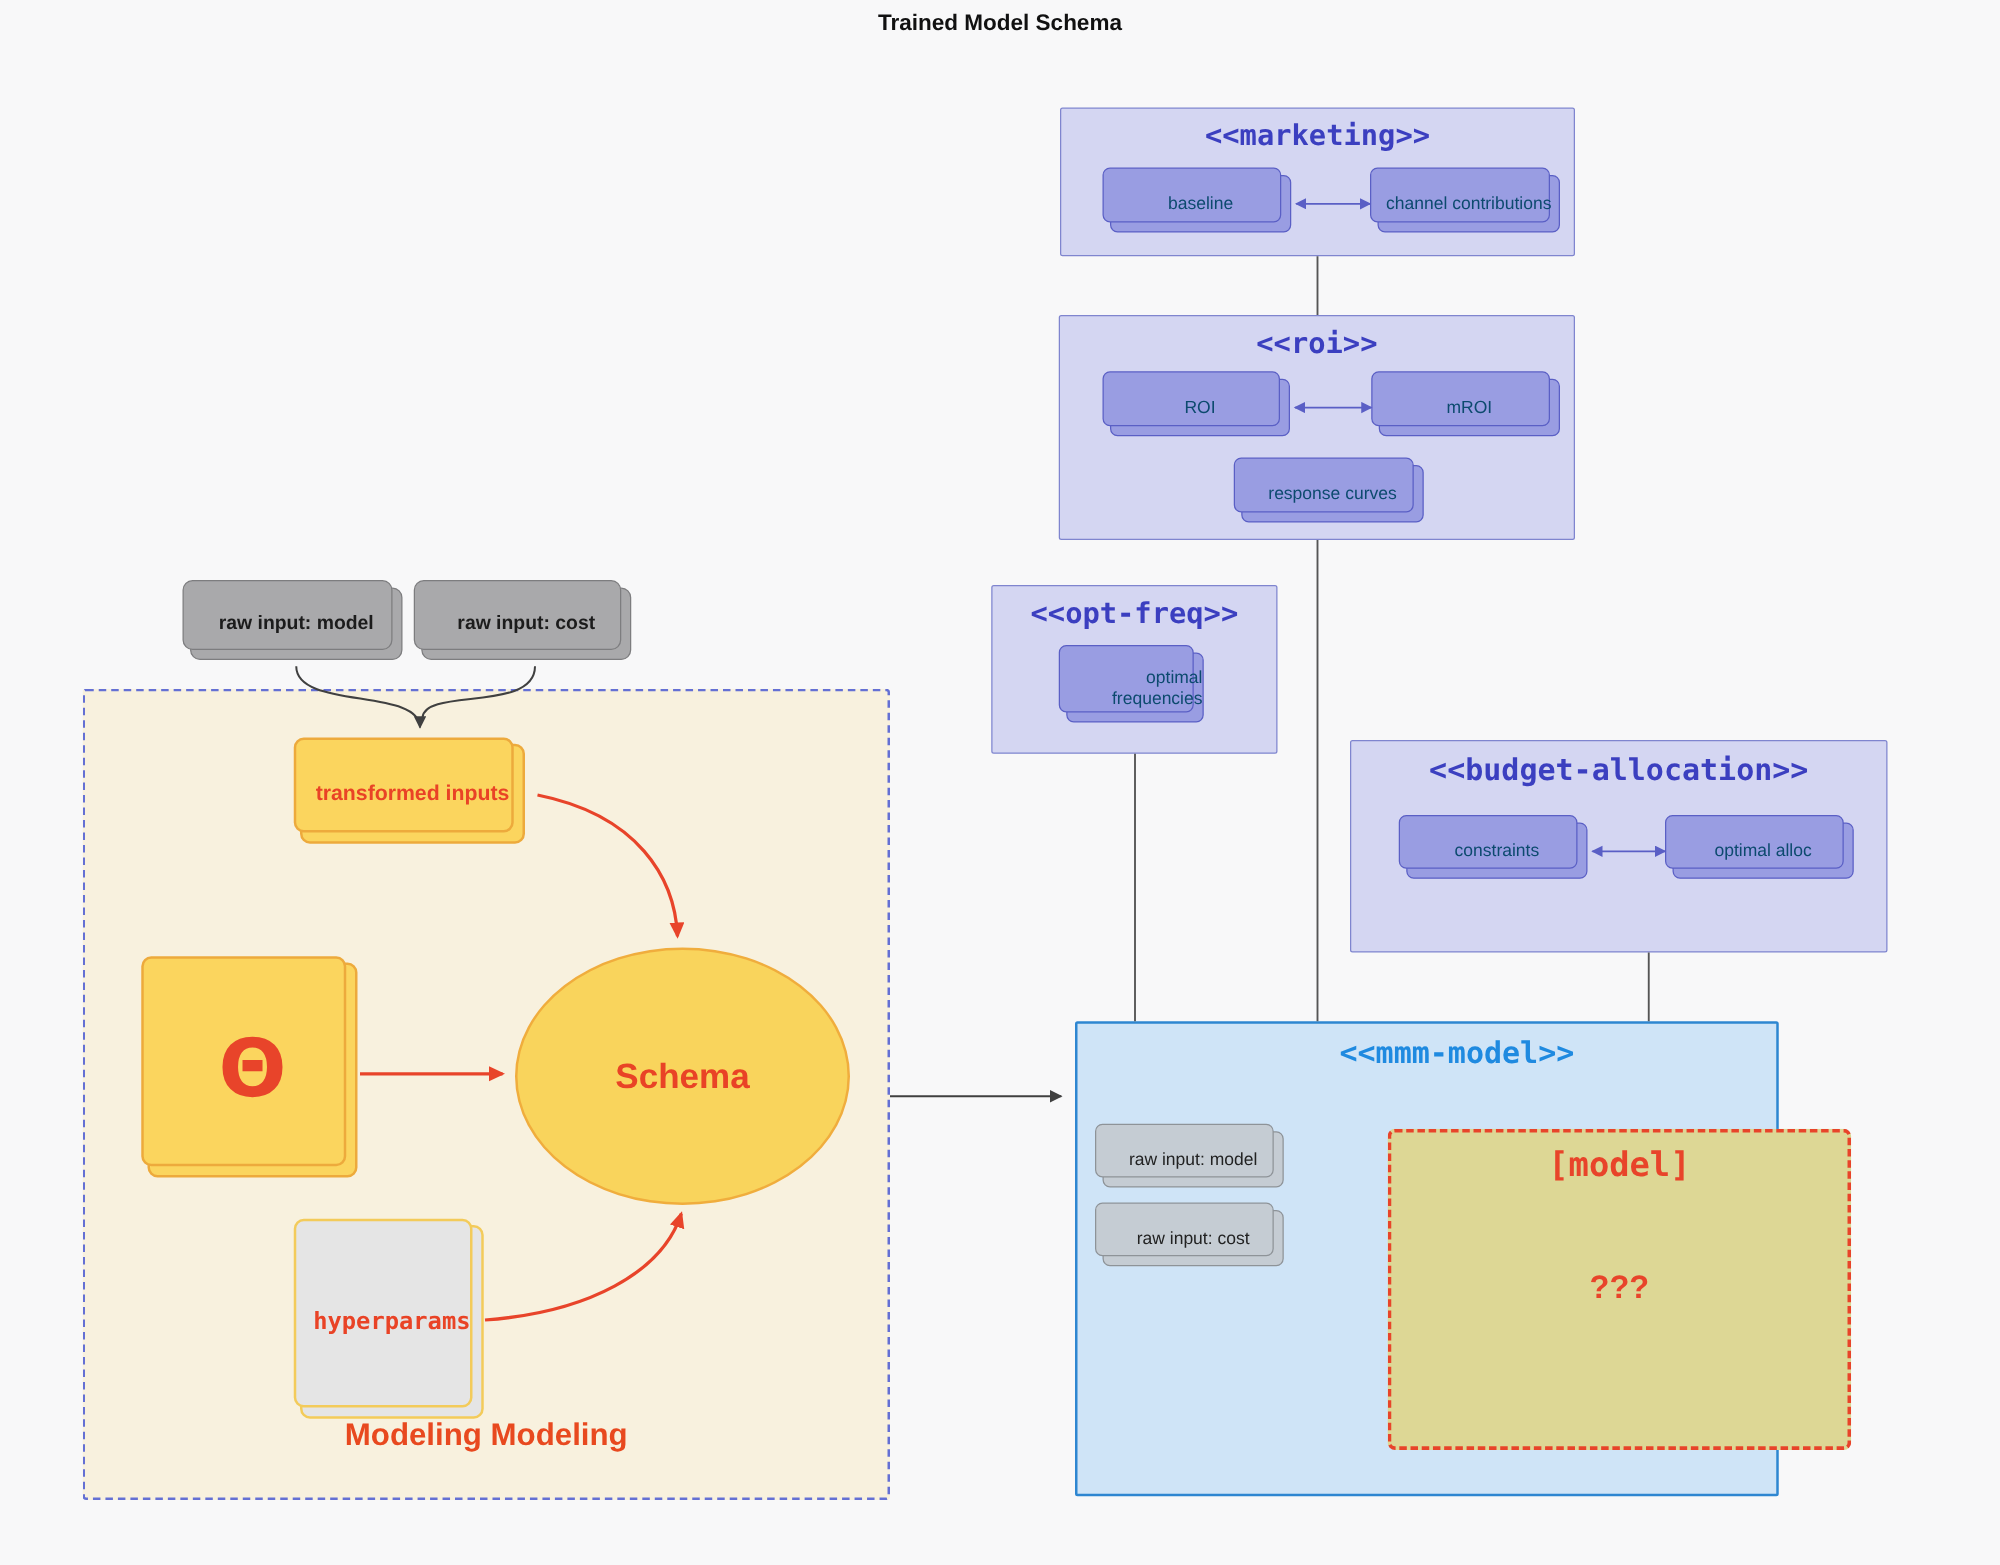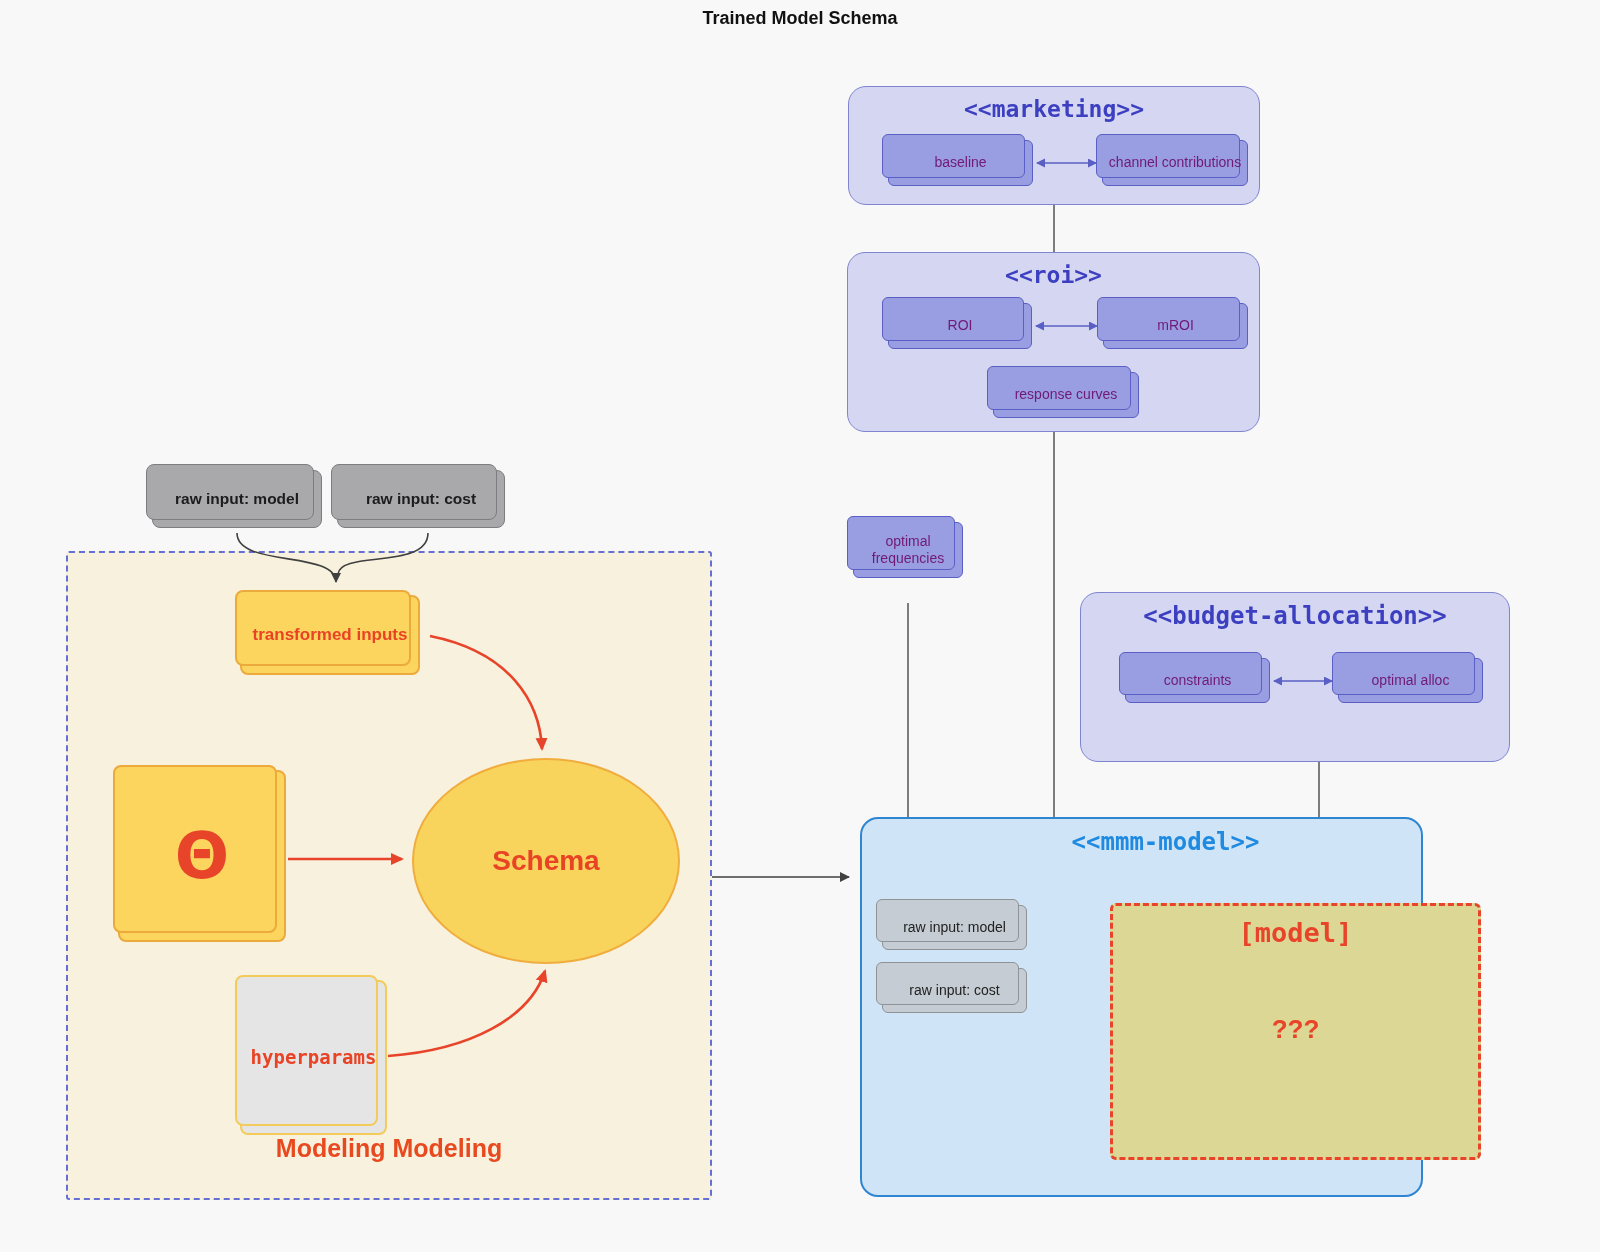--- a/index.html
+++ b/index.html
@@ -5,40 +5,40 @@
   html,body{margin:0;padding:0;background:#f8f8f9;}
   .canvas{
     position:relative;width:1600px;height:1252px;background:#f8f8f9;overflow:hidden;
     font-family:"Liberation Sans",sans-serif;
   }
   .diagram-title{
     position:absolute;top:8px;left:0;width:1600px;text-align:center;
     font-size:18px;font-weight:bold;color:#111;
   }
   
-  .subgraph{position:absolute;border-radius:18px;box-sizing:border-box;}
+  .subgraph{position:absolute;border-radius:2px;box-sizing:border-box;}
   .sg-purple{background:#d4d6f2;border:1.4px solid #7f85cf;}
   .sg-blue{background:#cfe4f7;border:2px solid #2e86d1;}
   .sg-frame{background:#f8f1de;border:2px dashed #6470d4;border-radius:3px;}
   .sg-title{
     width:100%;text-align:center;font-family:"DejaVu Sans Mono",monospace;
     font-weight:bold;font-size:23px;color:#3b3fc0;padding-top:9px;box-sizing:border-box;
   }
   .sg-title.blue{color:#1f8ae0;font-size:24px;margin-left:24px;}
   .sg-title.big{font-size:24px;}
   
   .node{
     position:absolute;display:flex;align-items:center;justify-content:center;text-align:center;
     font-size:14px;border-radius:6px;box-sizing:border-box;z-index:1;line-height:1.25;
   }
   .stack::before{
     content:"";position:absolute;left:-7px;top:-7px;width:100%;height:100%;
     border:inherit;background:inherit;border-radius:inherit;z-index:-1;box-sizing:border-box;
   }
-  .n-purple{background:#999de2;border:1.5px solid #5a5fc5;color:#701a75;}
+  .n-purple{background:#999de2;border:1.5px solid #5a5fc5;color:#0c4a6e;text-align:right;}
   .n-gray{background:#a9a9ab;border:1.5px solid #7d7d7f;color:#1c1c1c;font-weight:bold;font-size:15.5px;border-radius:8px;}
   .n-grayblue{background:#c5ccd3;border:1.5px solid #8e9398;color:#222;}
   .n-yellow{background:#fbd55e;border:2px solid #edaa3c;border-radius:8px;color:#e94326;font-weight:bold;}
   .n-lightyellow{background:#e5e5e5;border:2px solid #f3cb5a;border-radius:8px;color:#e94326;
     font-family:"DejaVu Sans Mono",monospace;font-weight:bold;font-size:19px;}
   .n-khaki{background:#ddd795;border:3px dashed #e8442a;border-radius:6px;z-index:1;}
   .khaki-label{position:absolute;top:10px;left:0;width:100%;text-align:center;
     font-family:"DejaVu Sans Mono",monospace;font-weight:bold;font-size:27px;color:#e8442a;}
   .khaki-unknown{position:absolute;top:50%;left:0;width:100%;transform:translateY(-58%);
     text-align:center;font-weight:bold;font-size:26px;color:#e8442a;}
@@ -63,20 +63,23 @@
   <div class="diagram-title">Trained Model Schema</div>
 
   <div class="subgraph sg-purple" style="left:848px;top:86px;width:412px;height:119px;">
     <div class="sg-title">&lt;&lt;marketing&gt;&gt;</div>
   </div>
 
   <div class="subgraph sg-purple" style="left:847px;top:252px;width:413px;height:180px;">
     <div class="sg-title">&lt;&lt;roi&gt;&gt;</div>
   </div>
 
+  <div class="subgraph sg-purple" style="left:793px;top:468px;width:229px;height:135px;">
+    <div class="sg-title">&lt;&lt;opt-freq&gt;&gt;</div>
+  </div>
 
   <div class="subgraph sg-purple" style="left:1080px;top:592px;width:430px;height:170px;">
     <div class="sg-title big">&lt;&lt;budget-allocation&gt;&gt;</div>
   </div>
 
   <div class="subgraph sg-blue" style="left:860px;top:817px;width:563px;height:380px;">
     <div class="sg-title blue">&lt;&lt;mmm-model&gt;&gt;</div>
   </div>
 
   <div class="subgraph sg-frame" style="left:66px;top:551px;width:646px;height:649px;"></div>

